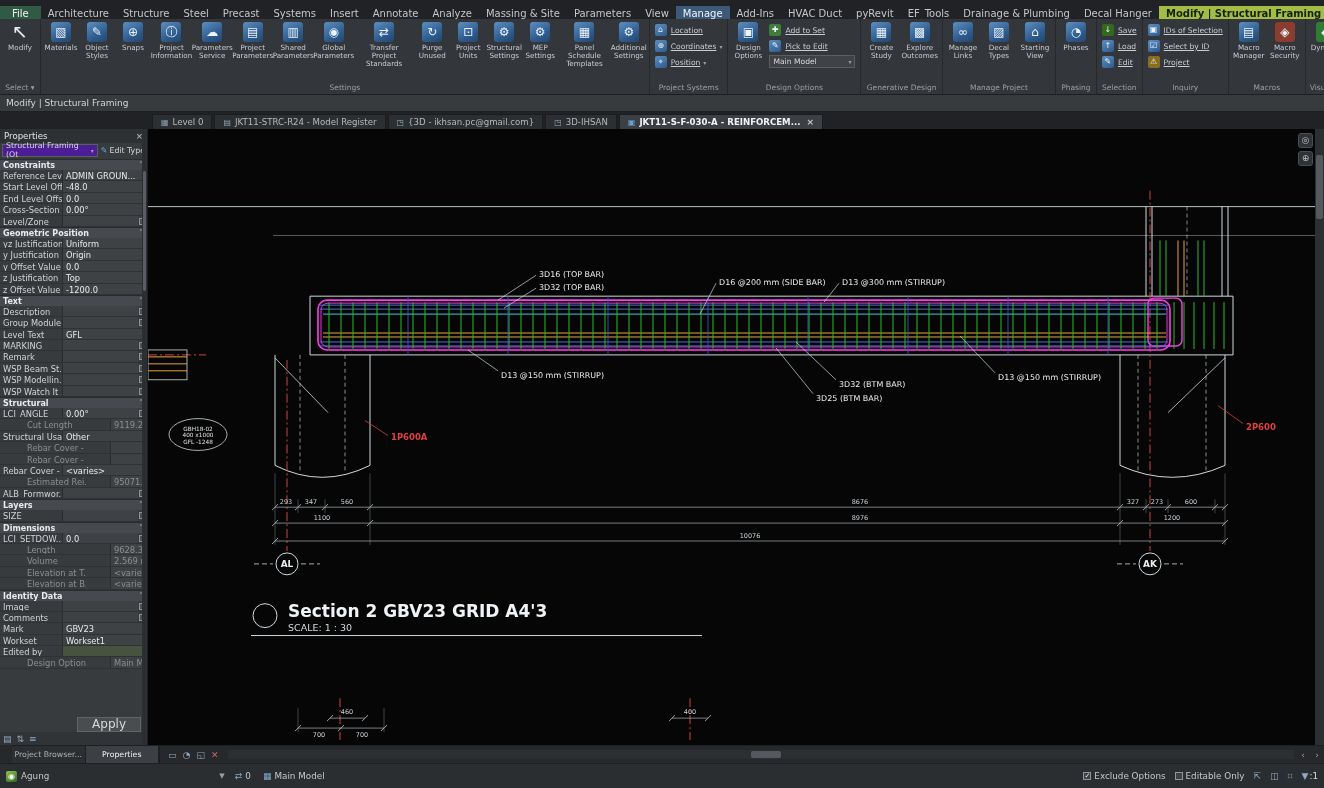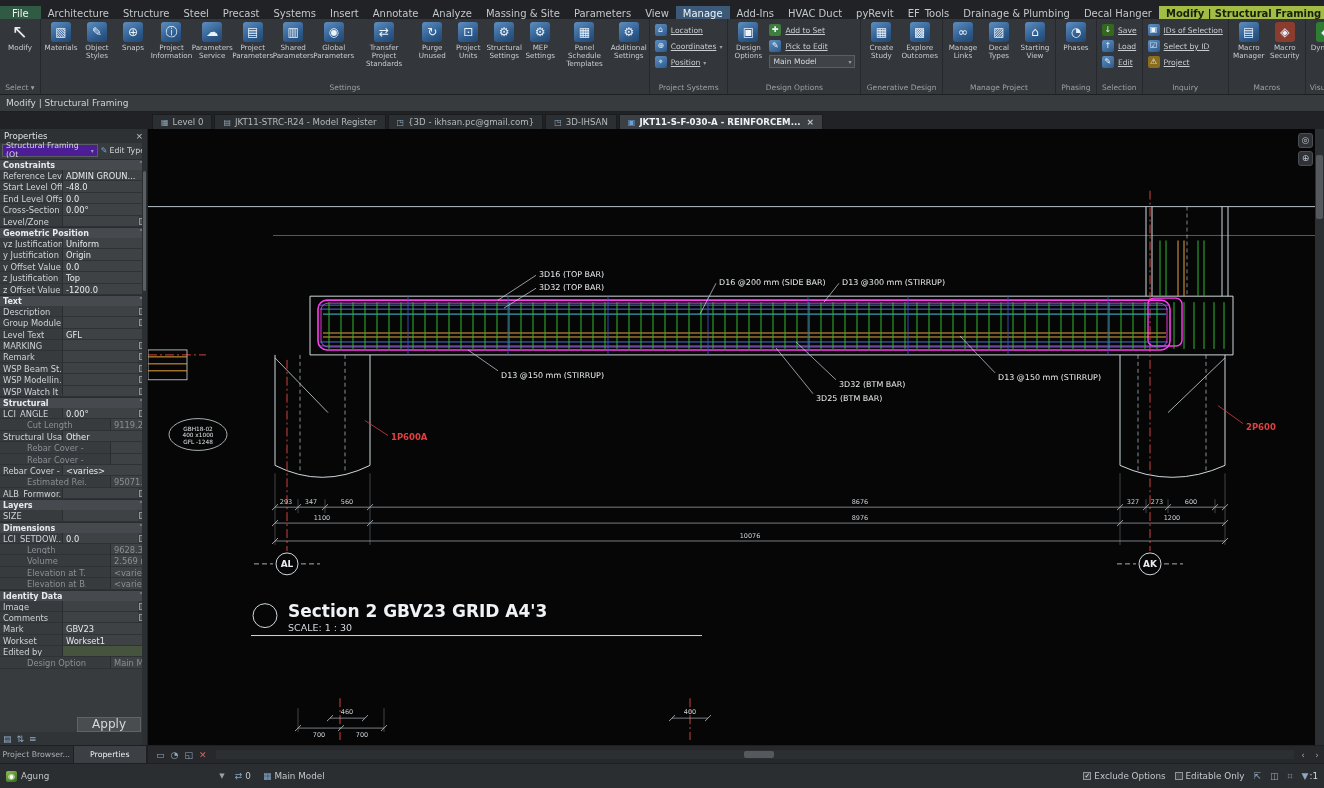--- a/index.html
+++ b/index.html
@@ -70,21 +70,21 @@
 
   
   .canvas{flex:1;position:relative;background:#060606;}
   .canvas svg{position:absolute;left:0;top:0;width:calc(100% - 9px);height:100%;}
   .vscroll{position:absolute;right:0;top:0;bottom:0;width:9px;background:#2c2f31;}
   .vscroll .vthumb{position:absolute;top:26px;height:64px;left:1px;right:1px;background:#55595d;border-radius:2px;}
   .navbtns{position:absolute;right:11px;top:4px;display:flex;flex-direction:column;gap:3px;}
   .navbtn{width:15px;height:15px;background:#2f3236;border:1px solid #4a4e52;border-radius:3px;color:#b9bfc4;font-size:9px;line-height:13px;text-align:center;cursor:pointer;}
 
   
-  .bstrip{position:absolute;left:0;right:0;bottom:25px;height:18px;display:flex;background:#26282b;border-top:1px solid #1d1f21;}
+  .bstrip{position:absolute;left:12px;right:0;bottom:25px;height:18px;display:flex;background:#26282b;border-top:1px solid #1d1f21;}
   .pbtabs{width:148px;display:flex;align-items:stretch;border-right:1px solid #1d1f21;}
   .pbtab{flex:1;font-size:7.8px;display:flex;align-items:center;justify-content:center;background:#2c2f32;color:#aab0b5;border-right:1px solid #1d1f21;cursor:pointer;white-space:nowrap;overflow:hidden;padding:0 2px;}
   .pbtab.active{background:#3c4045;color:#eef1f3;}
   .viewctl{display:flex;align-items:center;gap:6px;padding:0 8px;color:#8fa8b8;font-size:9px;}
   .hscroll{flex:1;position:relative;background:#2c2f31;margin:4px 2px;}
   .hthumb{position:absolute;left:49%;width:30px;top:1px;bottom:1px;background:#55595d;border-radius:2px;}
   .panbtn{width:14px;text-align:center;color:#9aa0a4;font-size:9px;line-height:18px;cursor:pointer;}
 
   
   .status{position:absolute;left:0;right:0;bottom:0;height:25px;background:#2b2e31;border-top:1px solid #1d1f21;display:flex;align-items:center;font-size:8.8px;color:#c2c7cb;padding:0 6px;}

